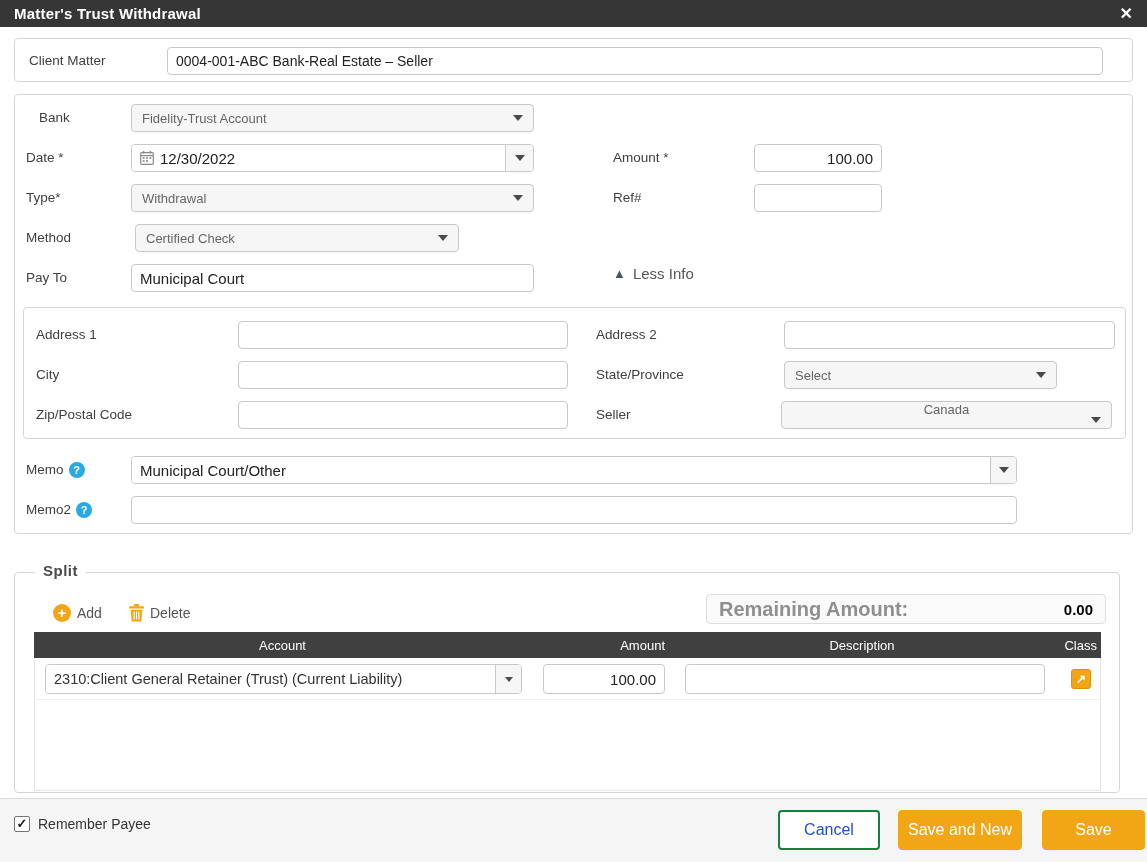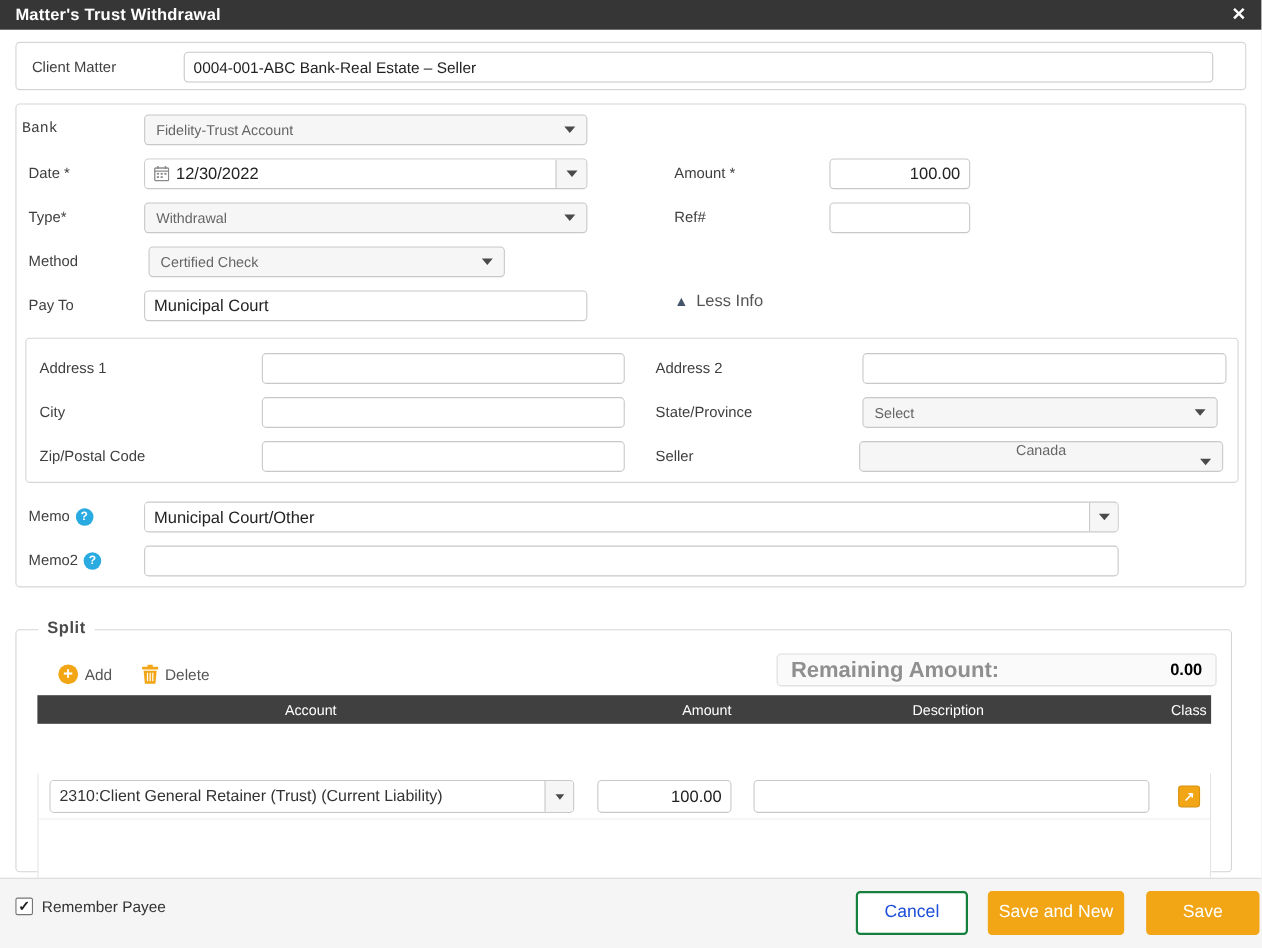--- a/index.html
+++ b/index.html
@@ -64,21 +64,21 @@
   .remaining {
     position:absolute; border:1px solid #ddd; border-radius:4px; background:#fafafa;
     display:flex; align-items:center; padding:0 12px;
   }
   .remaining .rlabel { font-size:20px; font-weight:bold; color:#8f8f8f; }
   .remaining .rvalue { margin-left:auto; font-size:15px; font-weight:bold; color:#000; }
   .stable { position:absolute; }
   .sthead { display:flex; background:#404040; color:#fff; height:26px; align-items:center; font-size:13px; }
   .sthead .hc { padding:0 8px; }
   .stbody { background:#fff; border-left:1px solid #e4e4e4; border-right:1px solid #e4e4e4; border-bottom:1px solid #e4e4e4; position:relative; }
-  .srow { position:relative; height:42px; border-bottom:1px solid #efefef;margin-top:45px; }
+  .srow { position:relative; height:42px; border-bottom:1px solid #efefef; }
   .classbtn {
     position:absolute; width:20px; height:20px; border-radius:3px; background:#F2A515;
     border:1px solid #d8920c; color:#fff; font-size:12px; font-weight:bold;
     text-align:center; line-height:18px; cursor:pointer;
   }
   
   .footer {
     position:absolute; left:0; right:0; bottom:0; height:64px;
     background:#f5f5f5; border-top:1px solid #dcdcdc;
   }
@@ -110,21 +110,21 @@
     <span class="close">✕</span>
   </div>
 
   <div class="gbox" style="left:14px; top:38px; width:1119px; height:44px;">
     <span class="lbl" style="left:14px; top:8px;">Client Matter</span>
     <input class="ti" style="left: 152px; top: 8px; width: 936px;" value="0004-001-ABC Bank-Real Estate – Seller">
   </div>
 
   <div class="gbox" style="left:14px; top:94px; width:1119px; height:440px;">
 
-    <span class="lbl" style="left:5px; top:9px;font-family:Liberation Mono, monospace;">Bank</span>
+    <span class="lbl" style="left:24px; top:9px;">Bank</span>
     <div class="dd" style="left:116px; top:9px; width:403px;">
       <span>Fidelity-Trust Account</span>
       <span class="caret"></span>
     </div>
 
     <span class="lbl" style="left:11px; top:49px;">Date *</span>
     <div class="combo" style="left:116px; top:49px; width:403px; height:28px;">
       <div class="cfield">
         <svg width="14" height="14" viewBox="0 0 14 14" style="margin-right:6px;">
           <rect x="0.7" y="1.7" width="12.6" height="11.6" rx="1" fill="none" stroke="#8a8a8a" stroke-width="1.2"></rect>
@@ -174,21 +174,21 @@
       <span class="lbl" style="left:12px; top:13px;">Address 1</span>
       <input class="ti" style="left: 214px; top: 13px; width: 330px;" value="">
       <span class="lbl" style="left:12px; top:53px;">City</span>
       <input class="ti" style="left: 214px; top: 53px; width: 330px;" value="">
       <span class="lbl" style="left:12px; top:93px;">Zip/Postal Code</span>
       <input class="ti" style="left: 214px; top: 93px; width: 330px;" value="">
 
       <span class="lbl" style="left:572px; top:13px;">Address 2</span>
       <input class="ti" style="left: 760px; top: 13px; width: 331px;" value="">
       <span class="lbl" style="left:572px; top:53px;">State/Province</span>
-      <div class="dd" style="left:760px; top:53px; width:323px;">
+      <div class="dd" style="left:760px; top:53px; width:273px;">
         <span>Select</span>
         <span class="caret"></span>
       </div>
       <span class="lbl" style="left:572px; top:93px;">Seller</span>
       <div class="dd" style="left:757px; top:93px; width:331px;flex-direction:column;">
         <span>Canada</span>
         <span class="caret"></span>
       </div>
     </div>
 

